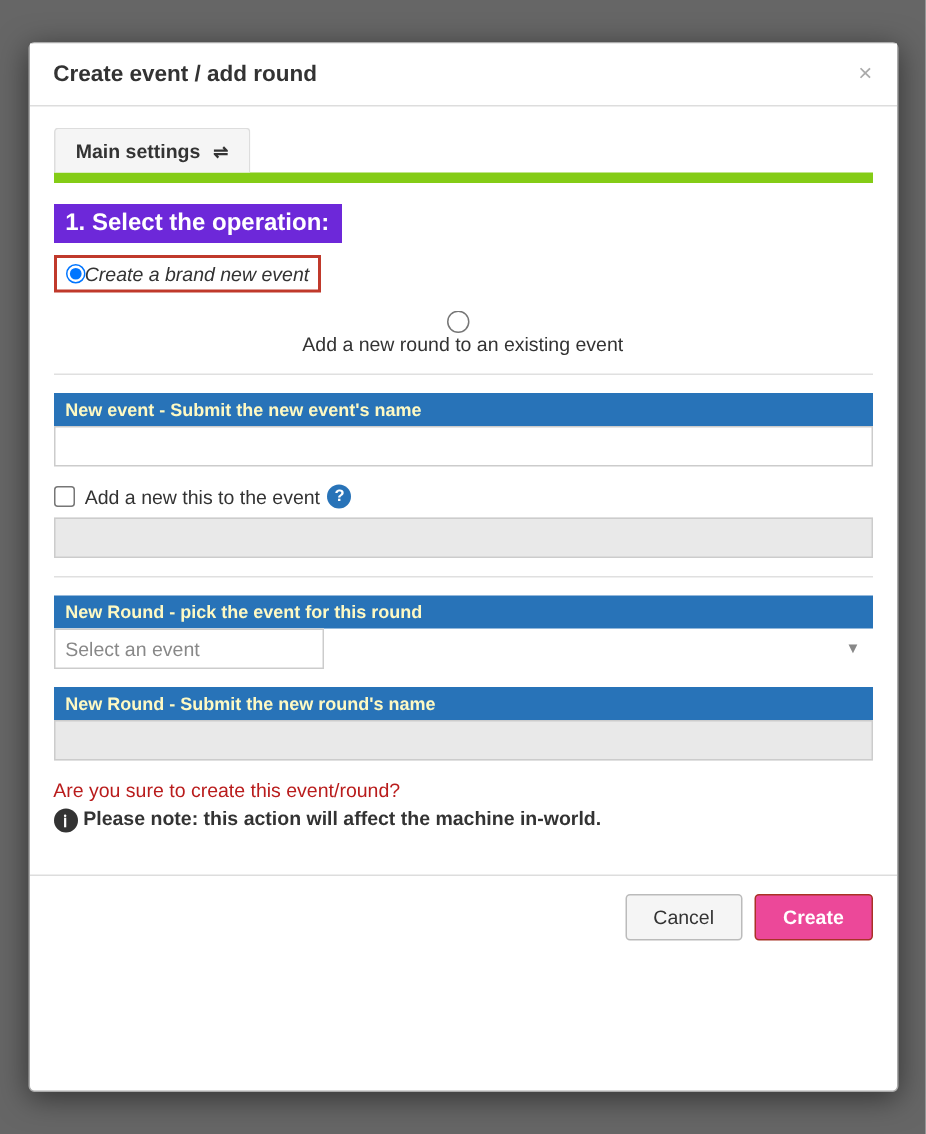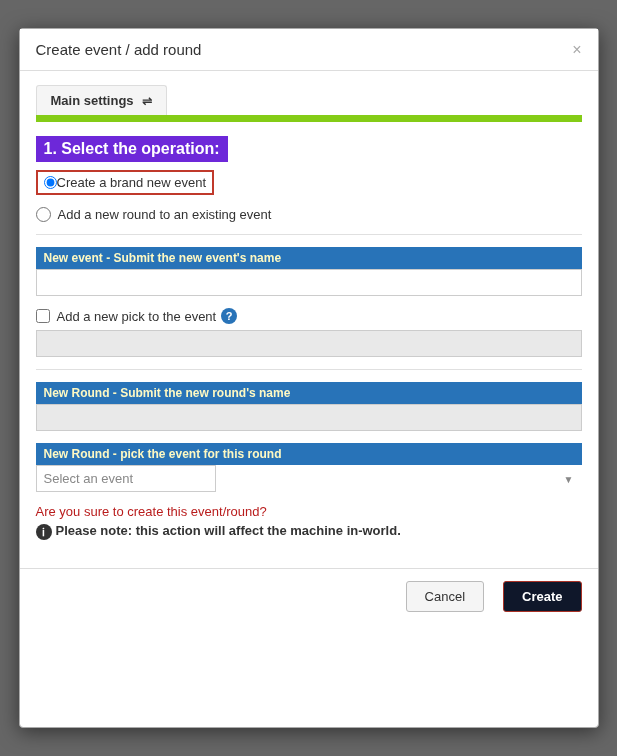--- a/index.html
+++ b/index.html
@@ -35,21 +35,21 @@
     .modal-header {
       background: #fff;
       border-bottom: 1px solid #ddd;
       padding: 12px 16px 12px 16px;
       display: flex;
       justify-content: space-between;
       align-items: center;
     }
     .modal-title {
       font-size: 15px;
-      font-weight: normal;
+      font-weight: bold;
       color: #333;
     }
     .modal-close {
       color: #aaa;
       font-size: 16px;
       cursor: pointer;
       background: none;
       border: none;
       line-height: 1;
     }
@@ -197,36 +197,36 @@
       font-size: 11px;
       font-weight: bold;
       margin-right: 4px;
       vertical-align: middle;
     }
     .modal-footer {
       border-top: 1px solid #ddd;
       padding: 12px 16px;
       display: flex;
       justify-content: flex-end;
-      gap: 19px;
+      gap: 8px;
     }
     .btn {
       padding: 7px 18px;
       font-size: 13px;
       border: 1px solid #aaa;
       cursor: pointer;
       border-radius: 3px;
     }
     .btn-cancel {
       background: #f5f5f5;
       color: #333;
       border: 1px solid #bbb;
     }
     .btn-create {
-      background: #0f172a;
+      background: #ec4899;
       color: #fff;
       border: 1px solid #a93226;
       font-weight: bold;
     }
   </style>
 </head>
 <body>
 
 <div class="modal-overlay">
   <div class="modal">
@@ -241,64 +241,64 @@
           <span class="tab-icon">⇌</span>
         </div>
       </div>
 
       <div>
         <div class="section-label">1. Select the operation:</div>
         <div class="radio-group">
           
           <div style="display:flex;align-items:center;border:2px solid #c0392b;padding:3px 6px;margin-bottom:6px;display:inline-flex;">
             <input type="radio" name="operation" checked="" id="radio-new" style="">
-            <label for="radio-new" class="radio-label" style="cursor:pointer;">Create a brand new event</label>
+            <label for="radio-new" class="radio-label" style="cursor:pointer;font-style:italic;">Create a brand new event</label>
           </div>
           <br>
-          <div style="display:flex;align-items:center;margin-top:6px;">
+          <div style="display:flex;align-items:center;margin-top:6px;flex-direction:column;">
             <input type="radio" name="operation" id="radio-existing" style="margin-right: 7px; width: 15px; height: 15px;">
             <label for="radio-existing" class="radio-label" style="cursor:pointer;">Add a new round to an existing event</label>
           </div>
         </div>
       </div>
 
       <hr class="divider">
 
       <div class="field-block">
         <span class="field-label">New event - Submit the new event's name</span>
         <input type="text" class="text-input" value="" style="">
       </div>
 
       <div class="checkbox-row">
         <input type="checkbox" id="add-round-cb" style="">
-        <label for="add-round-cb" class="checkbox-label">Add a new pick to the event</label>
+        <label for="add-round-cb" class="checkbox-label">Add a new this to the event</label>
         <span class="help-icon">?</span>
       </div>
 
       <div class="field-block">
         <input type="text" class="text-input" disabled="" value="" style="">
       </div>
 
       <hr class="divider">
-
-      <div class="field-block">
-        <span class="field-label">New Round - Submit the new round's name</span>
-        <input type="text" class="text-input" disabled="" value="" style="">
-      </div>
 
       <div class="field-block">
         <span class="field-label">New Round - pick the event for this round</span>
         <div class="select-wrapper">
           <select class="select-input">
             <option value="">Select an event</option>
           </select>
           <span class="select-arrow">▼</span>
         </div>
       </div>
 
+      <div class="field-block">
+        <span class="field-label">New Round - Submit the new round's name</span>
+        <input type="text" class="text-input" disabled="" value="" style="">
+      </div>
+
       <div class="note-section">
         <p class="note-text">Are you sure to create this event/round?</p>
         <p class="note-important">
           <span class="info-icon">ℹ</span><span>Please note: this action will affect the machine in-world.</span>
         </p>
       </div>
     </div>
 
     <div class="modal-footer">
       <button class="btn btn-cancel">Cancel</button>

